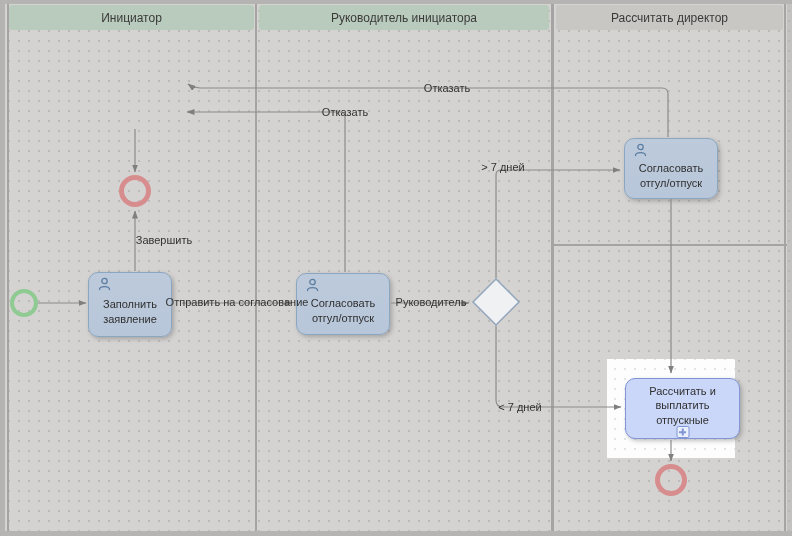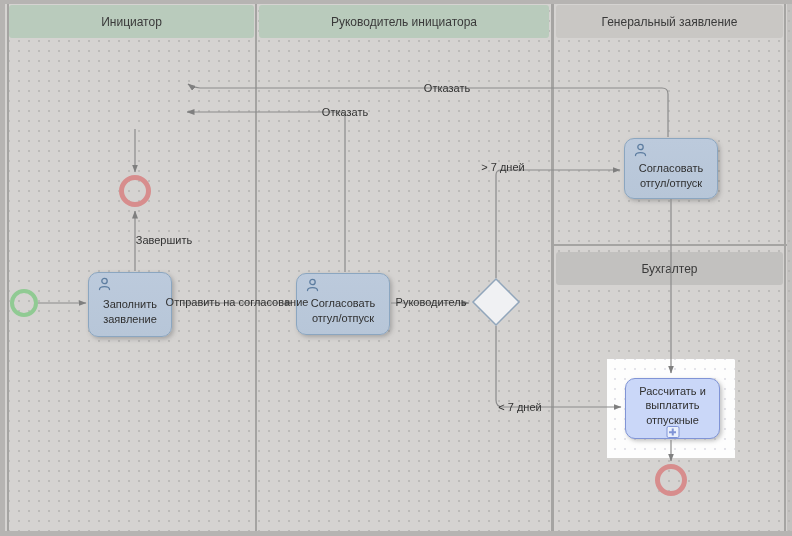--- a/index.html
+++ b/index.html
@@ -20,21 +20,21 @@
     background-image:radial-gradient(circle,var(--dot) 1px,transparent 1.3px);
     background-size:10px 10px;background-position:4px 6px;
   }
   .frame{position:absolute;background:var(--frame);z-index:6;}
   .frame.top{left:0;top:0;width:792px;height:4px;}
   .frame.left{left:0;top:0;width:5px;height:536px;}
   .frame.right{left:787px;top:0;width:5px;height:536px;opacity:.55;}
   .frame.bottom{left:0;top:531px;width:792px;height:5px;}
   .lane-line{position:absolute;background:var(--lane-border);z-index:1;}
   .lane-header{
-    position:absolute;height:33px;top:5px;border-radius:3px;z-index:1;
+    position:absolute;height:25px;top:5px;border-radius:3px;z-index:1;
     display:flex;align-items:center;justify-content:center;
     font-size:12px;color:#3a3a3a;
   }
   .lh-green{background:var(--lane-header-green);}
   .lh-gray{background:var(--lane-header-gray);}
   .lh-gray2{background:var(--lane-header-gray2);}
   .highlight{
     position:absolute;left:607px;top:359px;width:128px;height:99px;z-index:2;
     background-color:var(--highlight-bg);
     background-image:radial-gradient(circle,#e3e3ea 1px,transparent 1.3px);
@@ -97,24 +97,21 @@
   <div class="lane-line" style="left:784px;top:4px;width:2px;height:527px;"></div>
   <div class="lane-line" style="left:551px;top:244px;width:236px;height:2px;"></div>
 
   <div class="lane-header lh-green" style="left:9px;width:245px;">
     <span>Инициатор</span>
   </div>
   <div class="lane-header lh-green" style="left:259px;width:290px;">
     <span>Руководитель инициатора</span>
   </div>
   <div class="lane-header lh-gray" style="left:556px;width:227px;">
-    <span>Генеральный заявление</span>
-  </div>
-  <div class="lane-header lh-gray2" style="left:556px;top:252px;width:227px;">
-    <span>Бухгалтер</span>
+    <span>Рассчитать директор</span>
   </div>
 
   <div class="highlight"></div>
 
 
   <div class="task with-icon" style="left:88px;top:272px;width:84px;height:65px;">
     <span class="node-icon">
       <svg width="15" height="14" viewBox="0 0 14 14">
         <circle cx="7" cy="4" r="2.7" fill="none" stroke="#5d7da0" stroke-width="1.3"></circle>
         <path d="M2,12.6 C2,8.6 12,8.6 12,12.6" fill="none" stroke="#5d7da0" stroke-width="1.3" stroke-linecap="round"></path>
@@ -136,21 +133,21 @@
   <div class="task with-icon" style="left:624px;top:138px;width:94px;height:61px;">
     <span class="node-icon">
       <svg width="15" height="14" viewBox="0 0 14 14">
         <circle cx="7" cy="4" r="2.7" fill="none" stroke="#5d7da0" stroke-width="1.3"></circle>
         <path d="M2,12.6 C2,8.6 12,8.6 12,12.6" fill="none" stroke="#5d7da0" stroke-width="1.3" stroke-linecap="round"></path>
       </svg>
     </span>
     <span class="label">Согласовать отгул/отпуск</span>
   </div>
 
-  <div class="task selected" style="left:625px;top:378px;width:95px;height:61px;">
+  <div class="task selected" style="left:625px;top:378px;width:115px;height:61px;">
     <span class="label" style="padding-bottom:8px;">Рассчитать и выплатить отпускные</span>
     <span class="plus-box"></span>
   </div>
 
   <div class="event start"></div>
   <div class="event end e1"></div>
   <div class="event end e2"></div>
 
   <svg id="flows" width="792" height="536" viewBox="0 0 792 536">
     <defs>

